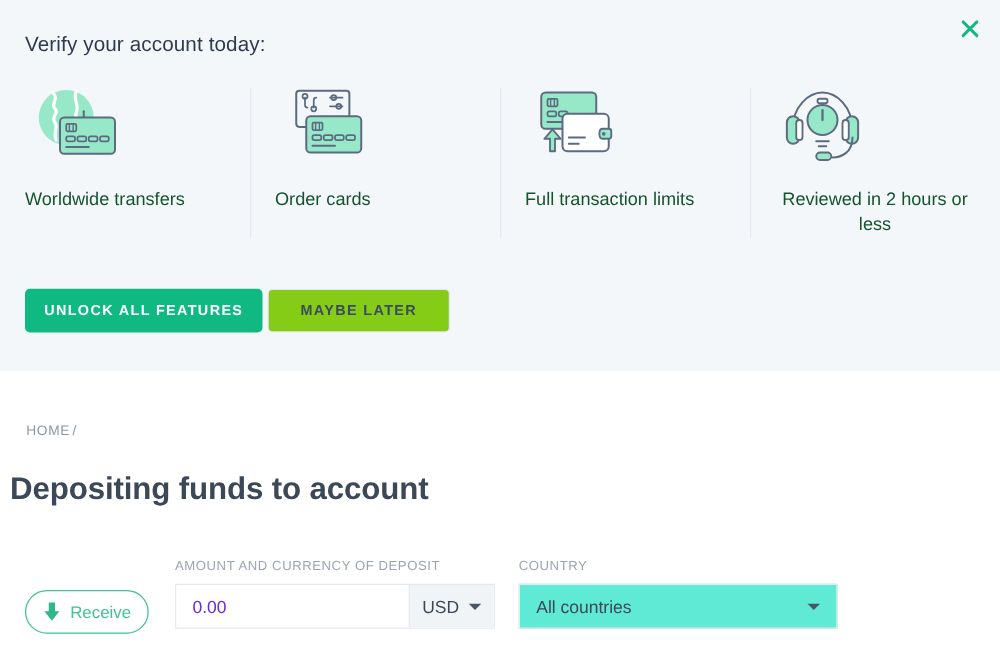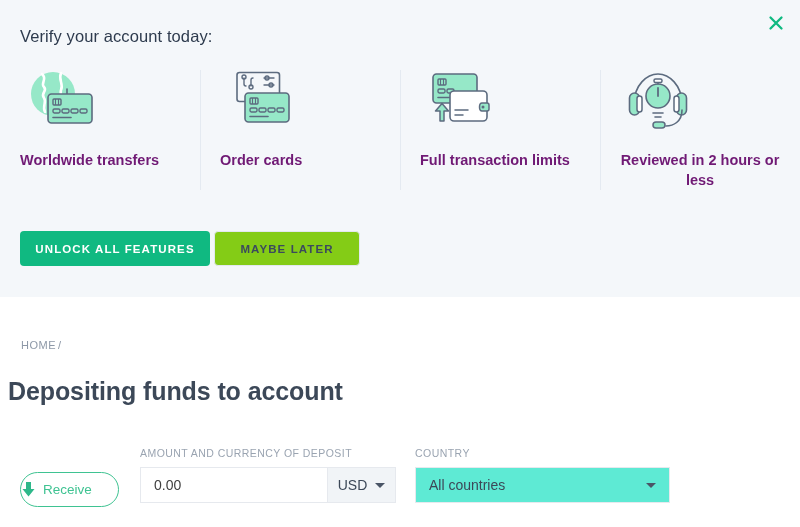--- a/index.html
+++ b/index.html
@@ -73,24 +73,23 @@
     background: #e4eaf1;
   }
   .feature-icon {
     height: 66px;
     display: flex;
     align-items: center;
   }
   .feature-label {
     margin-top: 18px;
     font-size: 14.5px;
-    color: #701a75;
+    color: #14532d;
     line-height: 20px;
     max-width: 160px;
-    font-weight: bold;
   }
 
   
   #banner-actions {
     position: absolute;
     left: 20px;
     top: 231px;
     display: flex;
     gap: 4px;
   }
@@ -166,20 +165,21 @@
     position: absolute;
     left: 20px;
     top: 25px;
     width: 99px;
     height: 35px;
     background: #ffffff;
     border: 1px solid #3fc392;
     border-radius: 18px;
     display: flex;
     align-items: center;
+    justify-content: center;
     gap: 7px;
     cursor: pointer;
     box-sizing: border-box;
   }
   #receive-button-label {
     font-size: 13.5px;
     color: #3fc392;
   }
   #amount-field-group {
     position: absolute;
@@ -194,21 +194,21 @@
     box-sizing: border-box;
     background: #ffffff;
   }
   #amount-input {
     flex: 1;
     border: none;
     outline: none;
     padding: 0 13px;
     font-family: "Liberation Sans", sans-serif;
     font-size: 14px;
-    color: #404040;
+    color: #6d28d9;
     background: transparent;
     min-width: 0;
   }
   #currency-select {
     width: 68px;
     background: #f1f4f7;
     border-left: 1px solid #e6e9ee;
     display: flex;
     align-items: center;
     justify-content: center;

